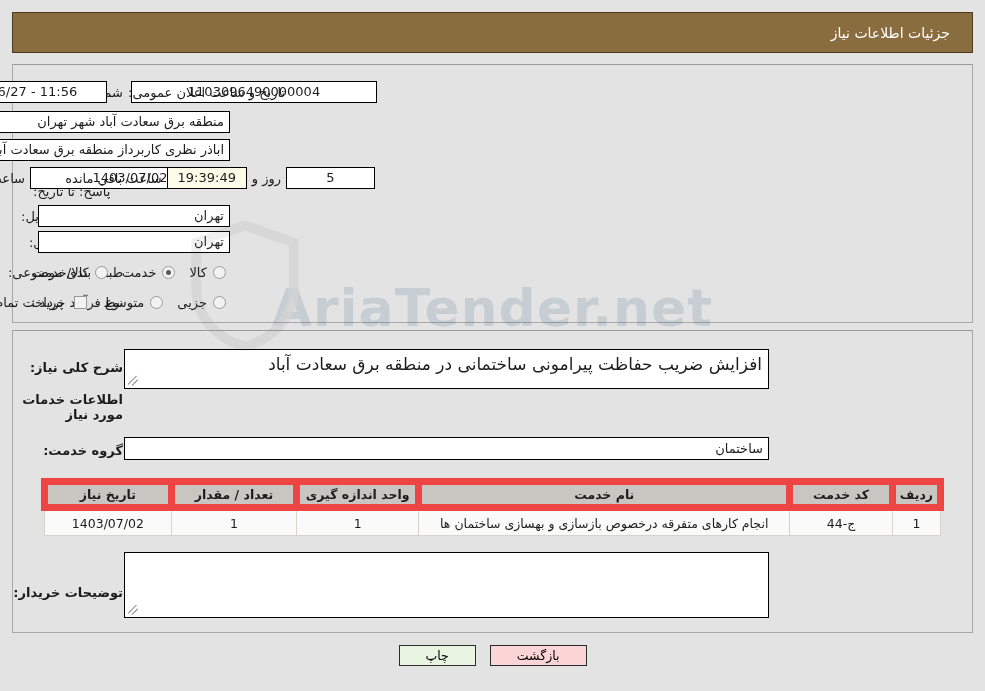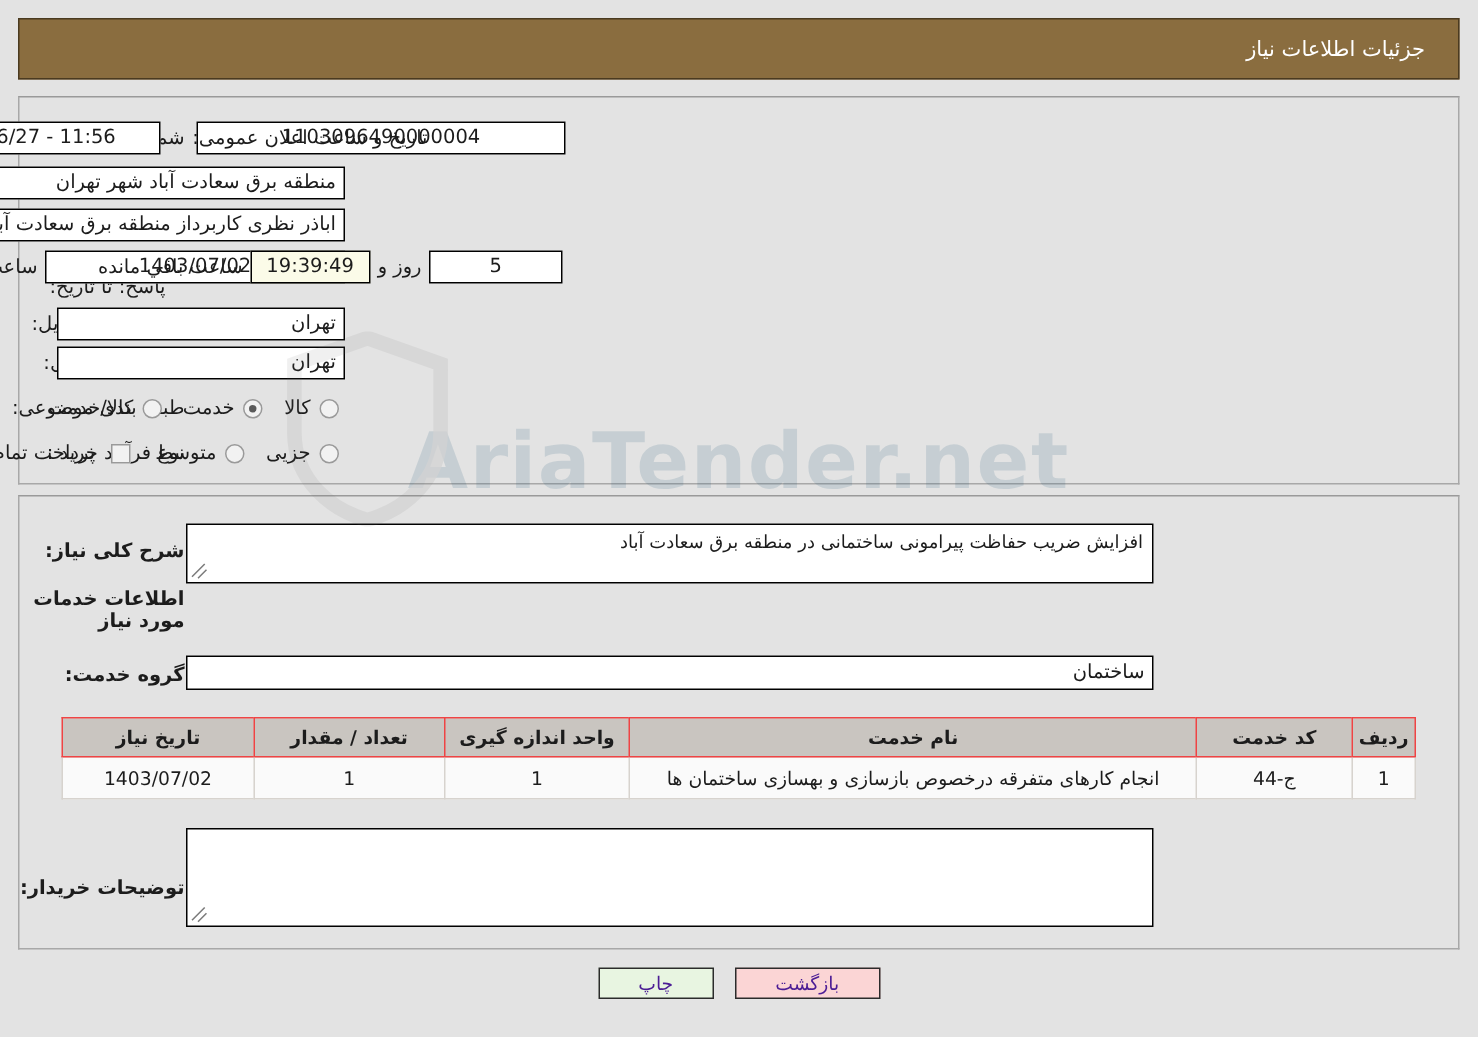--- a/index.html
+++ b/index.html
@@ -116,21 +116,21 @@
     font-weight: bold;
     color: #1c1c1c;
   }
   .bold-lbl { font-weight: bold; }
 
   
   .textarea {
     position: absolute;
     background: #ffffff;
     border: 1px solid #000000;
-    font-size: 12px;
+    font-size: 17px;
     color: #1c1c1c;
     padding: 4px 6px;
     text-align: right;
     overflow: hidden;
   }
   .resize-grip {
     position: absolute;
     left: 3px; bottom: 2px;
     width: 12px; height: 12px;
     pointer-events: none;
@@ -145,21 +145,21 @@
   
   .tbl {
     position: absolute;
     left: 41px; top: 478px;
     width: 903px;
     border-collapse: collapse;
     font-size: 12.5px;
   }
   .tbl th {
     background: #c9c5c0;
-    border: 1px solid #ef4444;
+    border: 7px solid #ef4444;
     color: #1c1c1c;
     font-weight: bold;
     height: 26px;
     padding: 2px 4px;
     text-align: center;
   }
   .tbl td {
     background: #fafafa;
     border: 1px solid #d7d3ce;
     color: #1c1c1c;
@@ -175,21 +175,21 @@
     width: 985px;
     display: flex;
     justify-content: center;
     gap: 14px;
   }
   .btn {
     border: 1px solid #2b2b2b;
     height: 21px;
     min-width: 66px;
     font-size: 12.5px;
-    color: #4c1d95;
+    color: #000000;
     display: flex;
     align-items: center;
     justify-content: center;
     cursor: pointer;
     padding: 0 26px;
   }
   .btn-print { background: #e8f5e1; }
   .btn-back  { background: #fbd5d5; }
 
   

